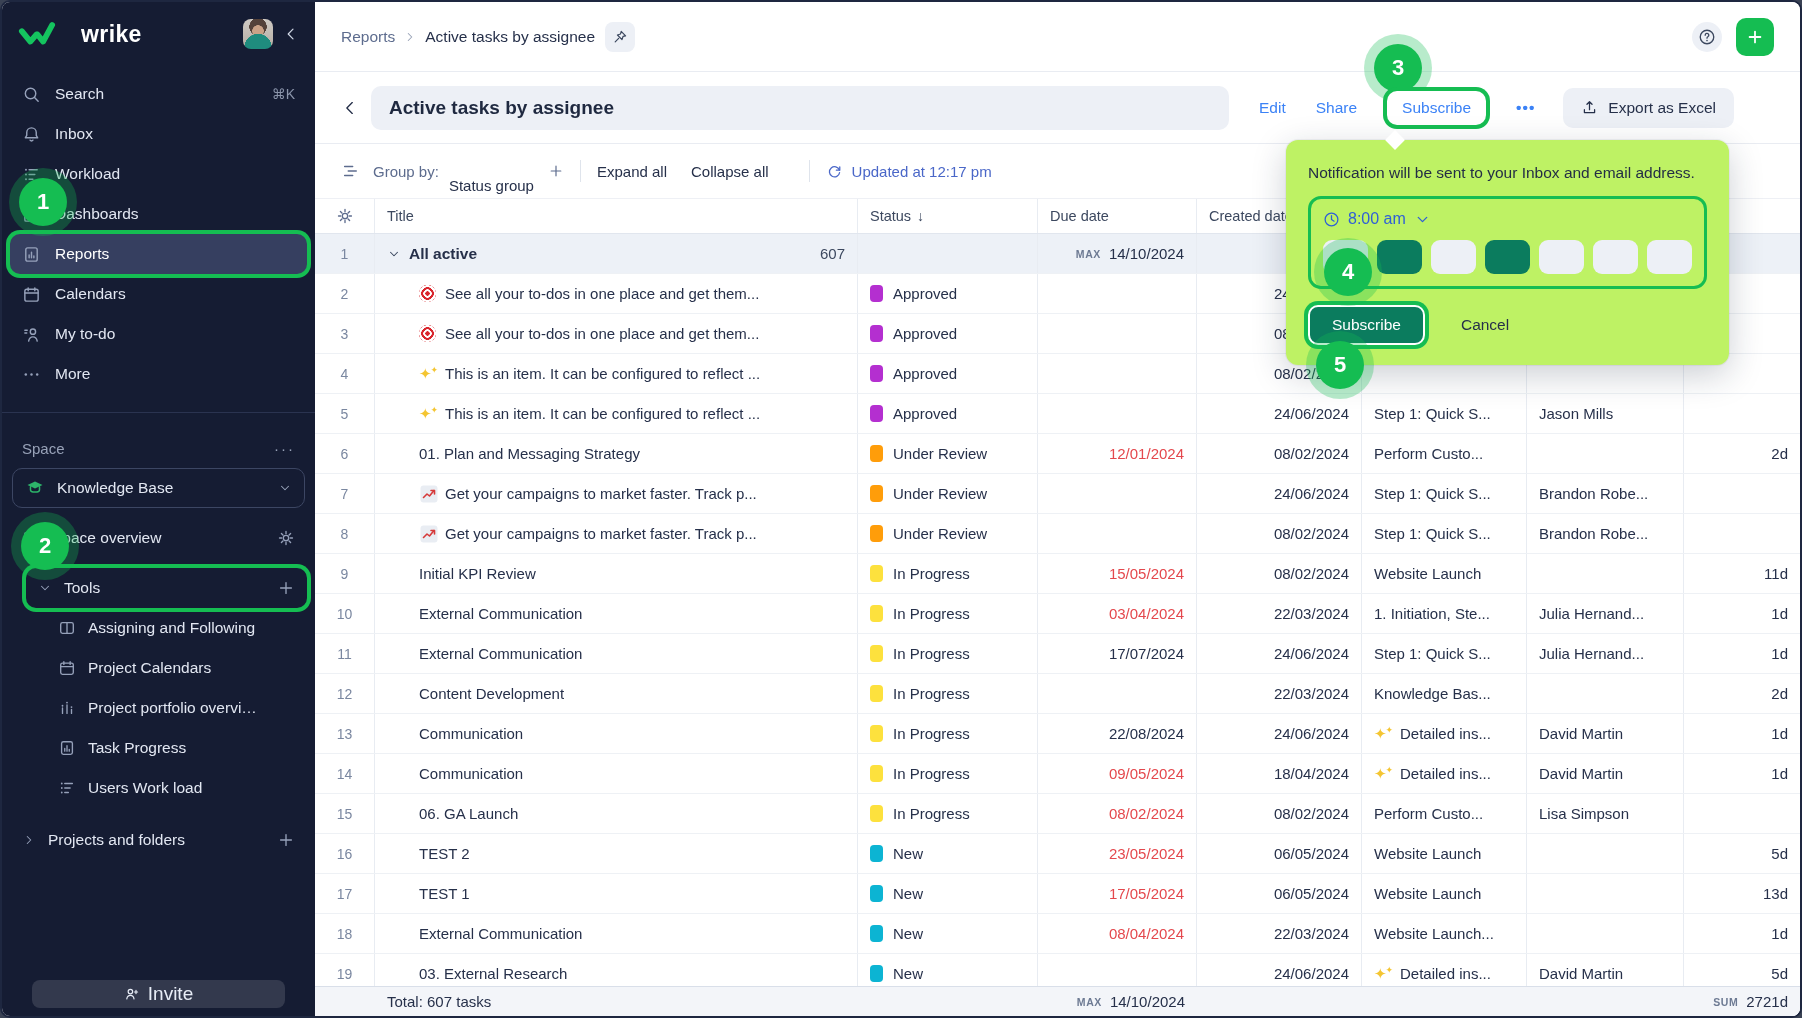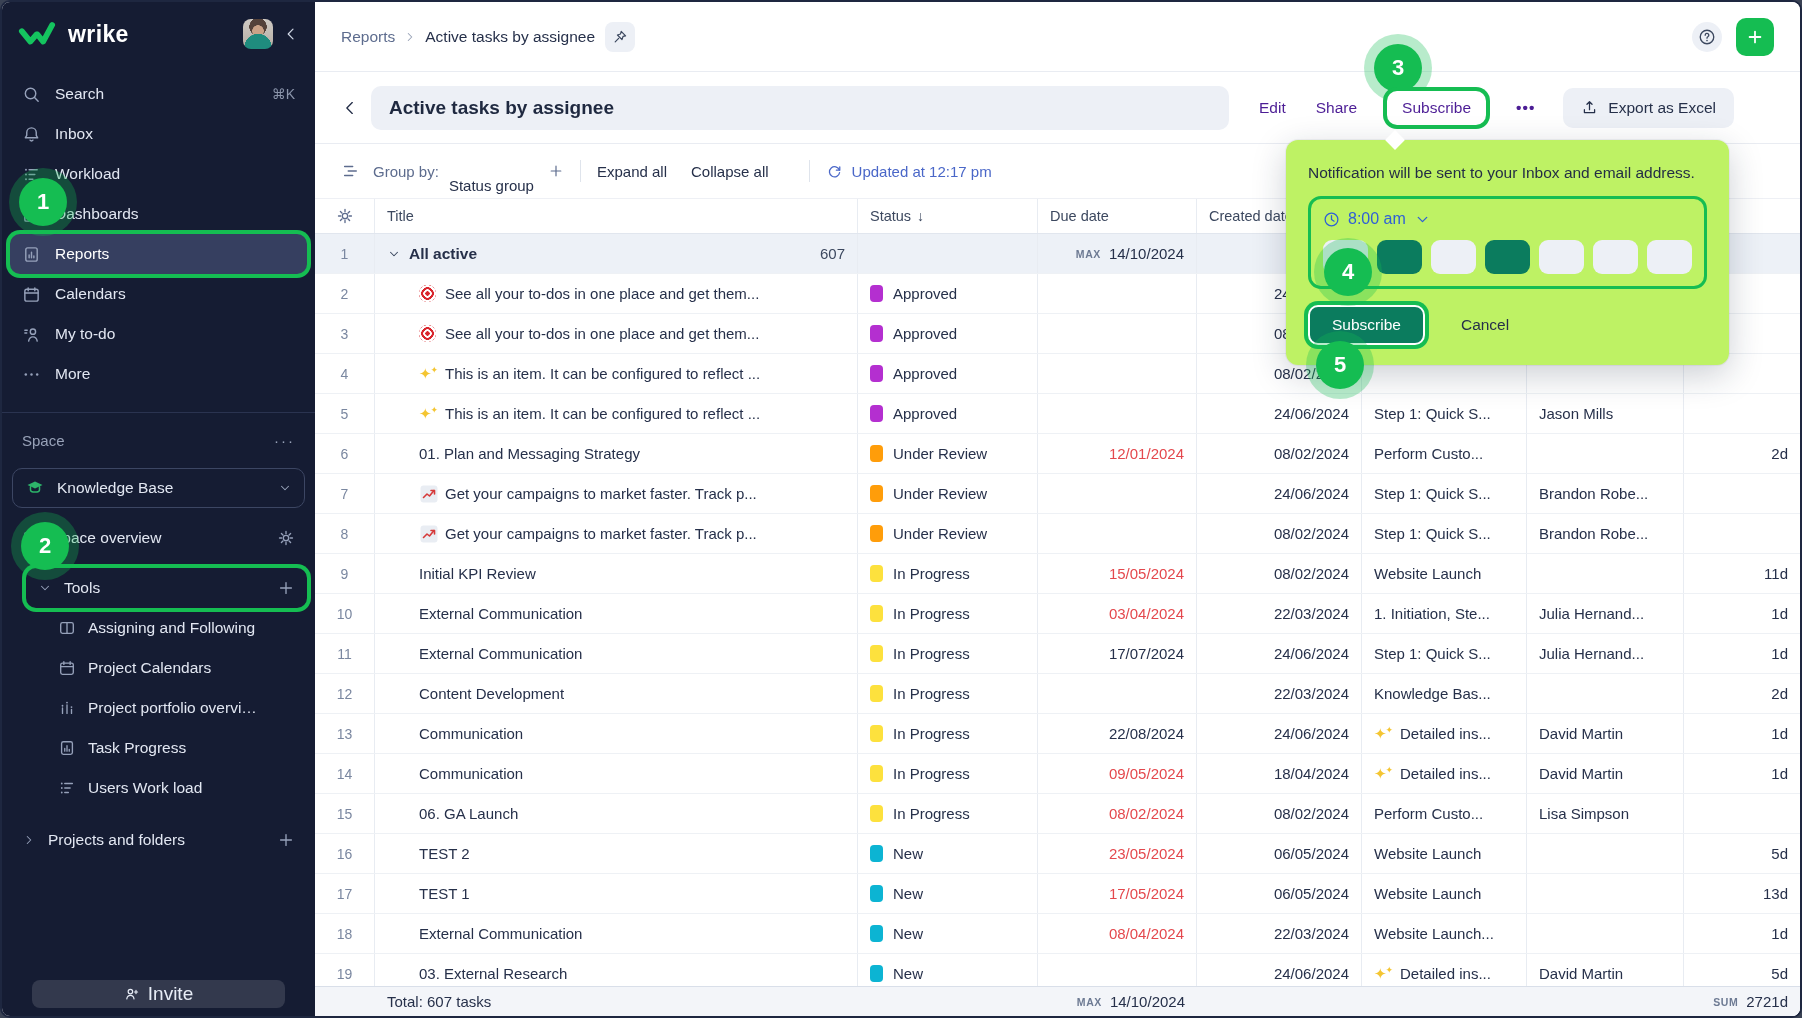--- a/index.html
+++ b/index.html
@@ -7,39 +7,39 @@
   .screen{position:relative;width:1802px;height:1018px;background:#fff;border:2px solid #1e2740;border-radius:10px;overflow:hidden;}
   
   .ic{display:inline-flex;width:18px;height:18px;flex:none;align-items:center;justify-content:center;}
   .ic svg{width:100%;height:100%;}
   .ic path,.ic circle,.ic rect,.ic polyline{fill:none;stroke:currentColor;stroke-width:1.5;stroke-linecap:round;stroke-linejoin:round;}
   .ic .f{fill:currentColor;stroke:none;}
   .ic.small{width:14px;height:14px;}
   
   .sidebar{position:absolute;left:0;top:0;width:313px;height:100%;background:#151c33;color:#e2e7f2;}
   .sb-header{height:64px;display:flex;align-items:center;padding:0 16px;}
-  .logo{display:flex;align-items:center;gap:12px;flex:1;}
+  .logo{display:flex;align-items:center;gap:25px;flex:1;}
   .logo svg{width:38px;height:26px;}
   .logo-text{font-size:23px;font-weight:bold;color:#fff;letter-spacing:.4px;}
   .avatar{width:30px;height:30px;border-radius:8px;margin-right:10px;
     background:
       radial-gradient(circle at 50% 95%,#1f8c7e 0 42%,transparent 43%),
       radial-gradient(circle at 50% 40%,#caa287 0 24%,transparent 25%),
       radial-gradient(circle at 50% 26%,#54423a 0 32%,transparent 33%),
       linear-gradient(#cfcac4,#b4aca2);}
   .collapse{color:#cfd6e4;width:16px;height:16px;}
   .sb-nav{margin-top:8px;}
   .sb-item{height:40px;margin:0 8px;padding:0 12px;display:flex;align-items:center;gap:14px;border-radius:10px;font-size:15.5px;color:#e2e7f2;cursor:default;}
   .sb-item .sb-ic{color:#96a1ba;width:19px;height:19px;}
   .sb-item.sel{background:#363f60;color:#fff;}
   .ring{box-shadow:0 0 0 4px #15bd52;}
   .sb-shortcut{margin-left:auto;color:#8b95ab;font-size:14px;}
   .sb-shortcut:empty{display:none;}
   .sb-divider{height:1px;background:#2a3350;margin:18px 0 12px;}
-  .space-head{height:32px;display:flex;padding:0 20px;color:#98a2b8;font-size:15px;margin-top:19px;}
+  .space-head{height:32px;display:flex;align-items:center;padding:0 20px;color:#98a2b8;font-size:15px;margin-top:19px;}
   .space-dots{margin-left:auto;letter-spacing:2px;color:#98a2b8;}
   .kb-select{margin:4px 10px 0;height:40px;border:1px solid #3c4663;border-radius:10px;display:flex;align-items:center;gap:12px;padding:0 12px;font-size:15.5px;}
   .kb-select .cap{color:#2db46a;width:20px;height:20px;}
   .kb-select .chev{margin-left:auto;color:#9aa5bc;}
   .sb-row{height:40px;display:flex;align-items:center;gap:12px;padding:0 12px;margin:0 8px;border-radius:10px;font-size:15.5px;}
   .sb-row .right{margin-left:auto;color:#96a1ba;}
   .sb-row .lead{color:#96a1ba;}
   .overview{margin-top:10px;}
   .tools-row{margin-top:10px;margin-left:24px;}
   .sb-tool{height:40px;display:flex;align-items:center;gap:12px;padding:0 16px 0 56px;font-size:15.5px;}
@@ -58,21 +58,21 @@
   .pin-box{width:30px;height:30px;border-radius:8px;background:#edf0f6;display:flex;align-items:center;justify-content:center;color:#3c485f;margin-left:10px;}
   .pin-box .ic{width:16px;height:16px;}
   .topbar-right{margin-left:auto;display:flex;align-items:center;gap:14px;}
   .help-btn{width:30px;height:30px;border-radius:50%;background:#edf0f6;display:flex;align-items:center;justify-content:center;color:#3c485f;}
   .add-btn{width:38px;height:38px;border-radius:10px;background:#15bd52;display:flex;align-items:center;justify-content:center;color:#fff;}
   .add-btn .ic{width:18px;height:18px;}
   .add-btn path{stroke-width:2;}
   .titlebar{height:72px;display:flex;align-items:center;padding:0 26px;border-bottom:1px solid #e9ecf2;}
   .back-btn{color:#26304a;width:18px;height:18px;margin-right:12px;}
   .title-input{width:858px;height:44px;background:#edf0f6;border:none;border-radius:10px;font-size:19px;font-weight:bold;color:#1f2940;padding:0 18px;font-family:inherit;}
-  .tb-actions{display:flex;align-items:center;margin-left:30px;gap:30px;font-size:15.5px;color:#4c1d95;}
+  .tb-actions{display:flex;align-items:center;margin-left:30px;gap:30px;font-size:15.5px;color:#3b82f6;}
   .txt-btn{cursor:default;white-space:nowrap;}
   .subscribe-pill{background:#fff;border-radius:10px;padding:8px 15px;position:relative;z-index:3;}
   .more-dots{font-weight:bold;letter-spacing:1px;}
   .export-btn{margin-left:28px;height:40px;padding:0 18px;background:#edf0f6;border-radius:10px;display:flex;align-items:center;gap:10px;font-size:15.5px;color:#26304a;white-space:nowrap;}
   .export-btn .ic{width:17px;height:17px;}
   .toolbar{height:54px;display:flex;align-items:center;padding:0 26px;font-size:15px;}
   .gb-ic{color:#5d6c8e;width:18px;height:18px;margin-right:14px;}
   .gb-label{color:#5d6c8e;}
   .gb-value{color:#26304a;margin-left:10px;margin-top:29px;}
   .gb-plus{color:#5d6c8e;width:16px;height:16px;margin-left:14px;}

